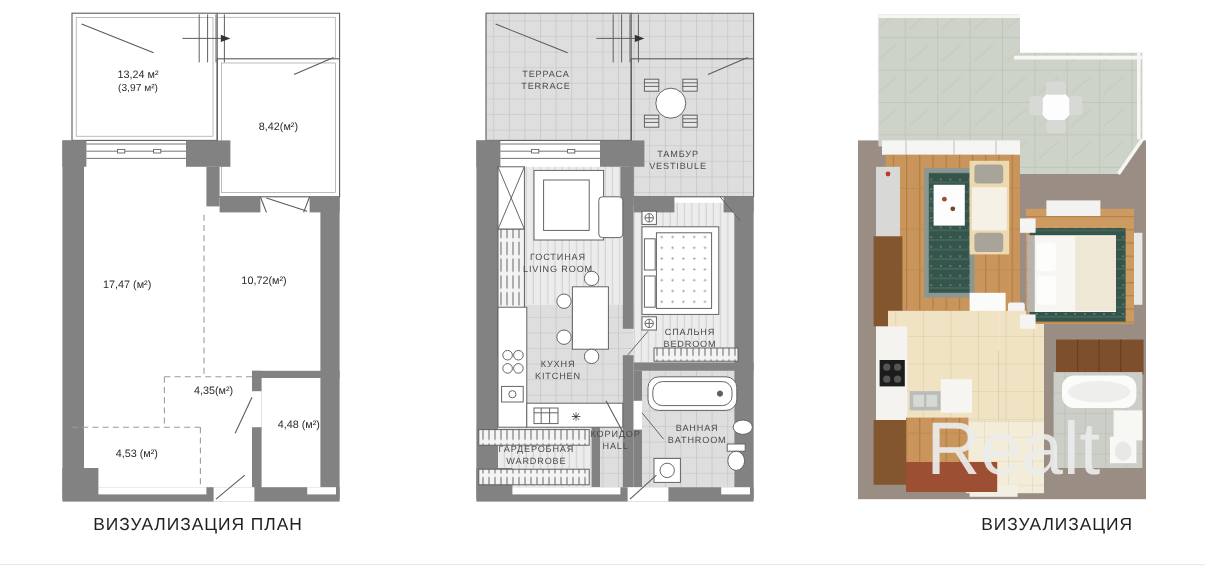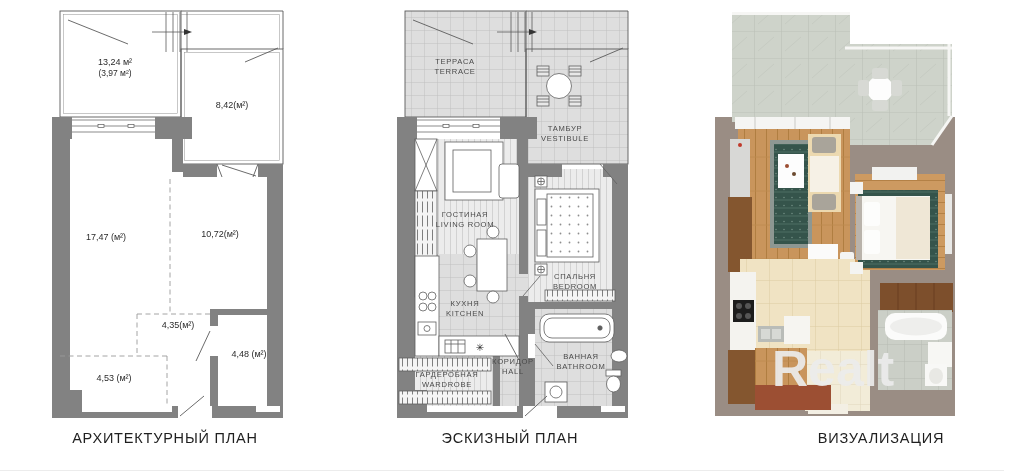--- a/index.html
+++ b/index.html
@@ -5,21 +5,21 @@
   html,body{margin:0;padding:0;background:#ffffff;}
   .stage{position:relative;width:1004px;height:474px;background:#ffffff;overflow:hidden;
          font-family:"Liberation Sans",sans-serif;}
   .panel{position:absolute;}
   svg text{font-family:"Liberation Sans",sans-serif;fill:#2b2b2b;}
   .area-label{font-size:9px;}
   .area-label-small{font-size:8.5px;}
   .room-label{font-size:7.6px;letter-spacing:0.7px;fill:#4a4a4a;}
   .caption{position:absolute;top:430px;font-size:14.5px;color:#1f1f1f;
            letter-spacing:0.8px;text-align:center;}
-  .watermark{position:absolute;left:772px;top:344px;font-size:50px;font-weight:700;
+  .watermark{position:absolute;left:772px;top:344px;font-size:62px;font-weight:400;
              color:rgba(236,236,236,0.92);letter-spacing:0px;line-height:1;z-index:5;}
   .bottom-line{position:absolute;left:0;top:470px;width:1014px;height:1px;background:#ececec;}
 </style>
 </head>
 <body>
 
 <div class="stage">
 
   <svg class="panel" style="left:40px;top:4px" width="250" height="418" viewBox="0 0 250 418">
 
@@ -408,18 +408,17 @@
 
     <g>
       <rect x="55" y="344" width="52" height="43" fill="url(#p3wood)"></rect>
       <rect x="28" y="346" width="27" height="54" fill="#84562f"></rect>
       <rect x="55" y="381" width="76" height="25" fill="#9c4f33"></rect>
     </g>
   </svg>
 
   <div class="watermark">Realt</div>
 
-  <div class="caption" style="left:40px;width:250px">АРХИТЕКТУРНЫЙ ПЛАН</div>
-  <div class="caption" style="left:385px;width:250px">ЭСКИЗНЫЙ ПЛАН</div>
+  <div class="caption" style="left:40px;width:250px">ВИЗУАЛИЗАЦИЯ ПЛАН</div>
   <div class="caption" style="left:736px;width:290px">ВИЗУАЛИЗАЦИЯ</div>
 
   <div class="bottom-line"></div>
 </div>
 
 </body></html>

